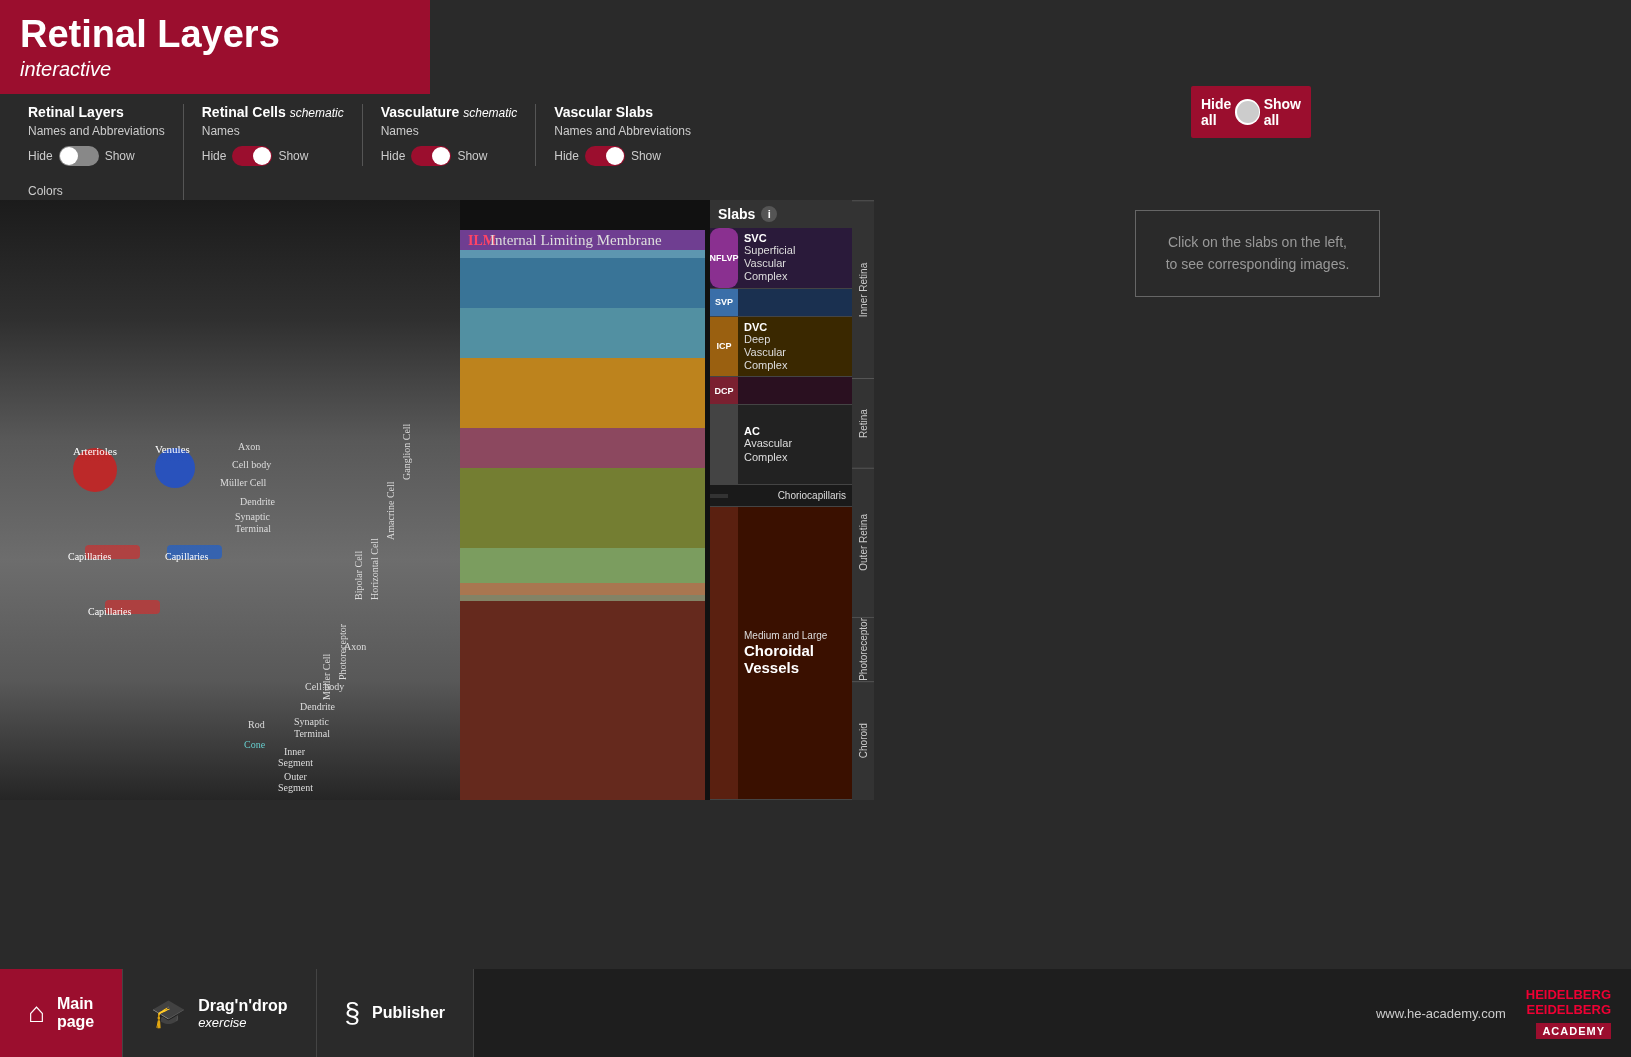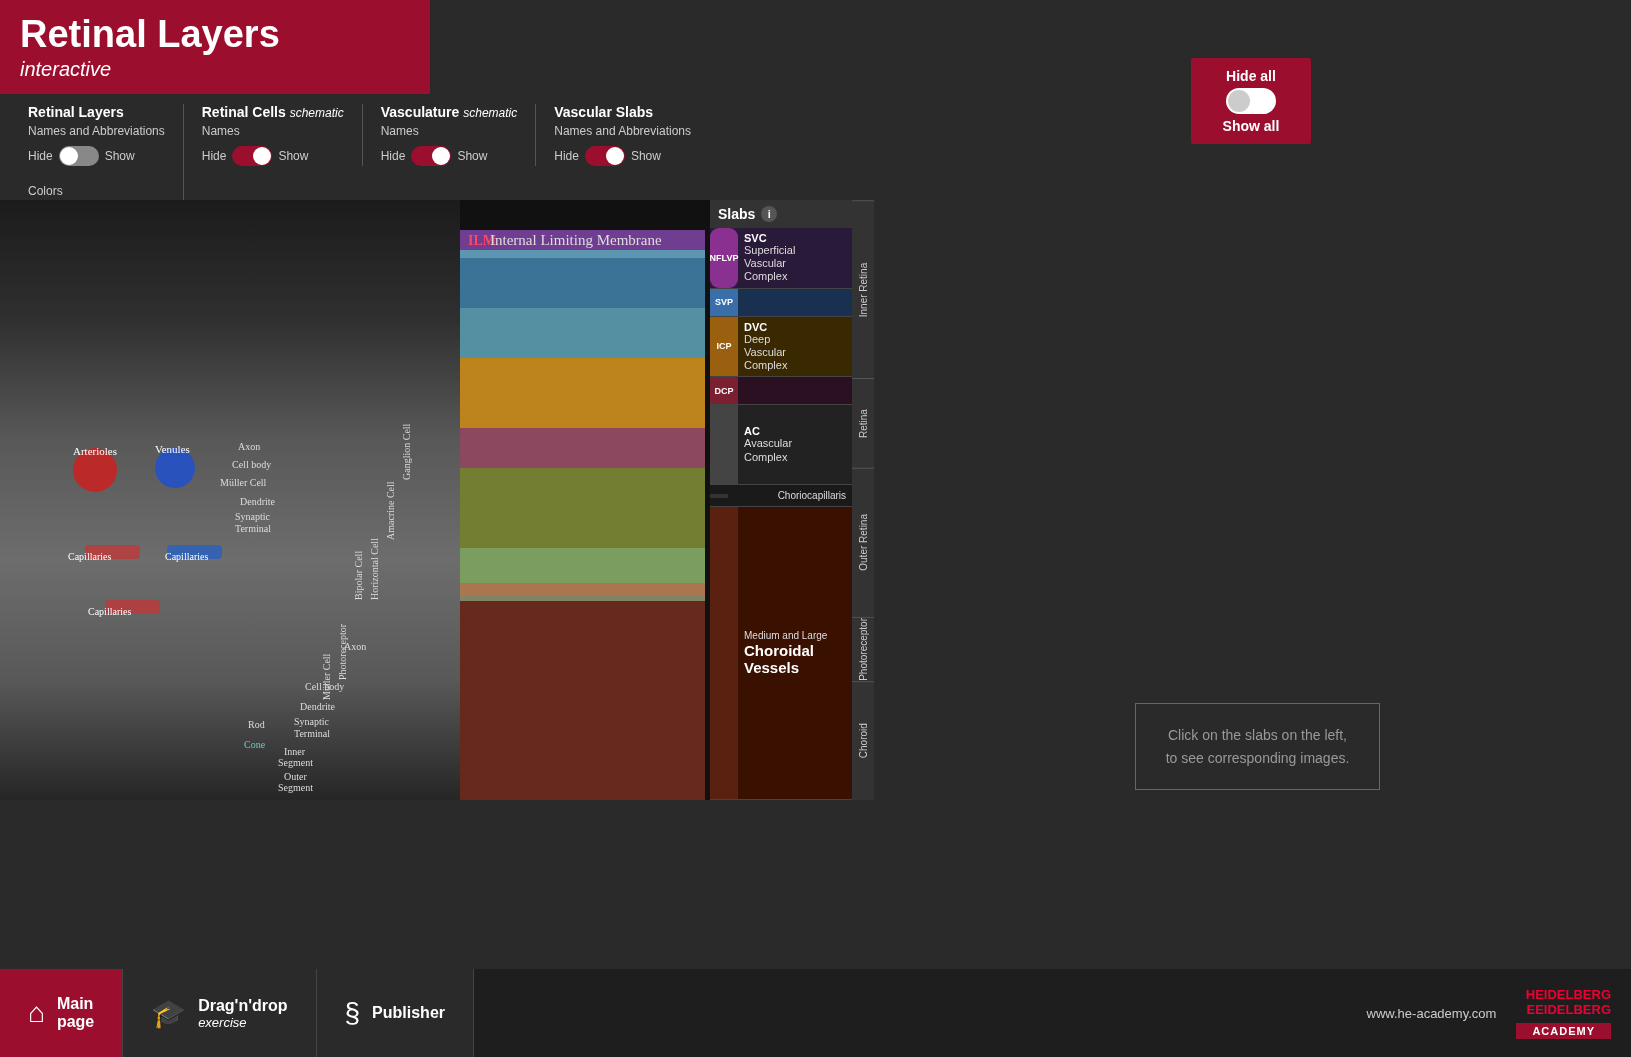--- a/index.html
+++ b/index.html
@@ -96,27 +96,27 @@
       background: #fff;
       position: absolute;
       top: 1px;
     }
     .toggle-knob-left { left: 1px; }
     .toggle-knob-right { right: 1px; }
 
     
     .hide-show-box {
       position: absolute;
-      top: 58px;
+      top: 86px;
       right: 320px;
       background: #9b0e2e;
       width: 120px;
       padding: 10px 10px;
       display: flex;
-      flex-direction: column;
+      flex-direction: row;
       align-items: center;
       gap: 4px;
       border-radius: 2px;
     }
     .hide-show-label {
       font-size: 14px;
       font-weight: bold;
       color: #fff;
       cursor: pointer;
     }
@@ -257,21 +257,21 @@
       font-size: 16px;
       color: #ddd;
       text-align: center;
       padding: 8px 0;
       border-bottom: 1px solid #555;
       margin-bottom: 8px;
     }
     .oct-content {
       flex: 1;
       display: flex;
-      align-items: flex-end;
+      align-items: flex-start;
       justify-content: center;
     }
     .oct-inner-box {
       border: 1px solid #666;
       padding: 20px 30px;
       text-align: center;
       color: #999;
       font-size: 14px;
       line-height: 1.6;
     }
@@ -341,21 +341,21 @@
       font-size: 13px;
       font-weight: bold;
       color: #fff;
     }
     .heidelberg-text span { color: #e03; }
     .academy-badge {
       background: #9b0e2e;
       color: #fff;
       font-size: 11px;
       font-weight: bold;
-      padding: 2px 16px;
+      padding: 2px 6px;
       letter-spacing: 1px;
       margin-top: 6px;
     }
   </style>
 </head>
 <body>
 
 <div class="header">
   <div class="header-title">Retinal Layers</div>
   <div class="header-subtitle">interactive</div>

